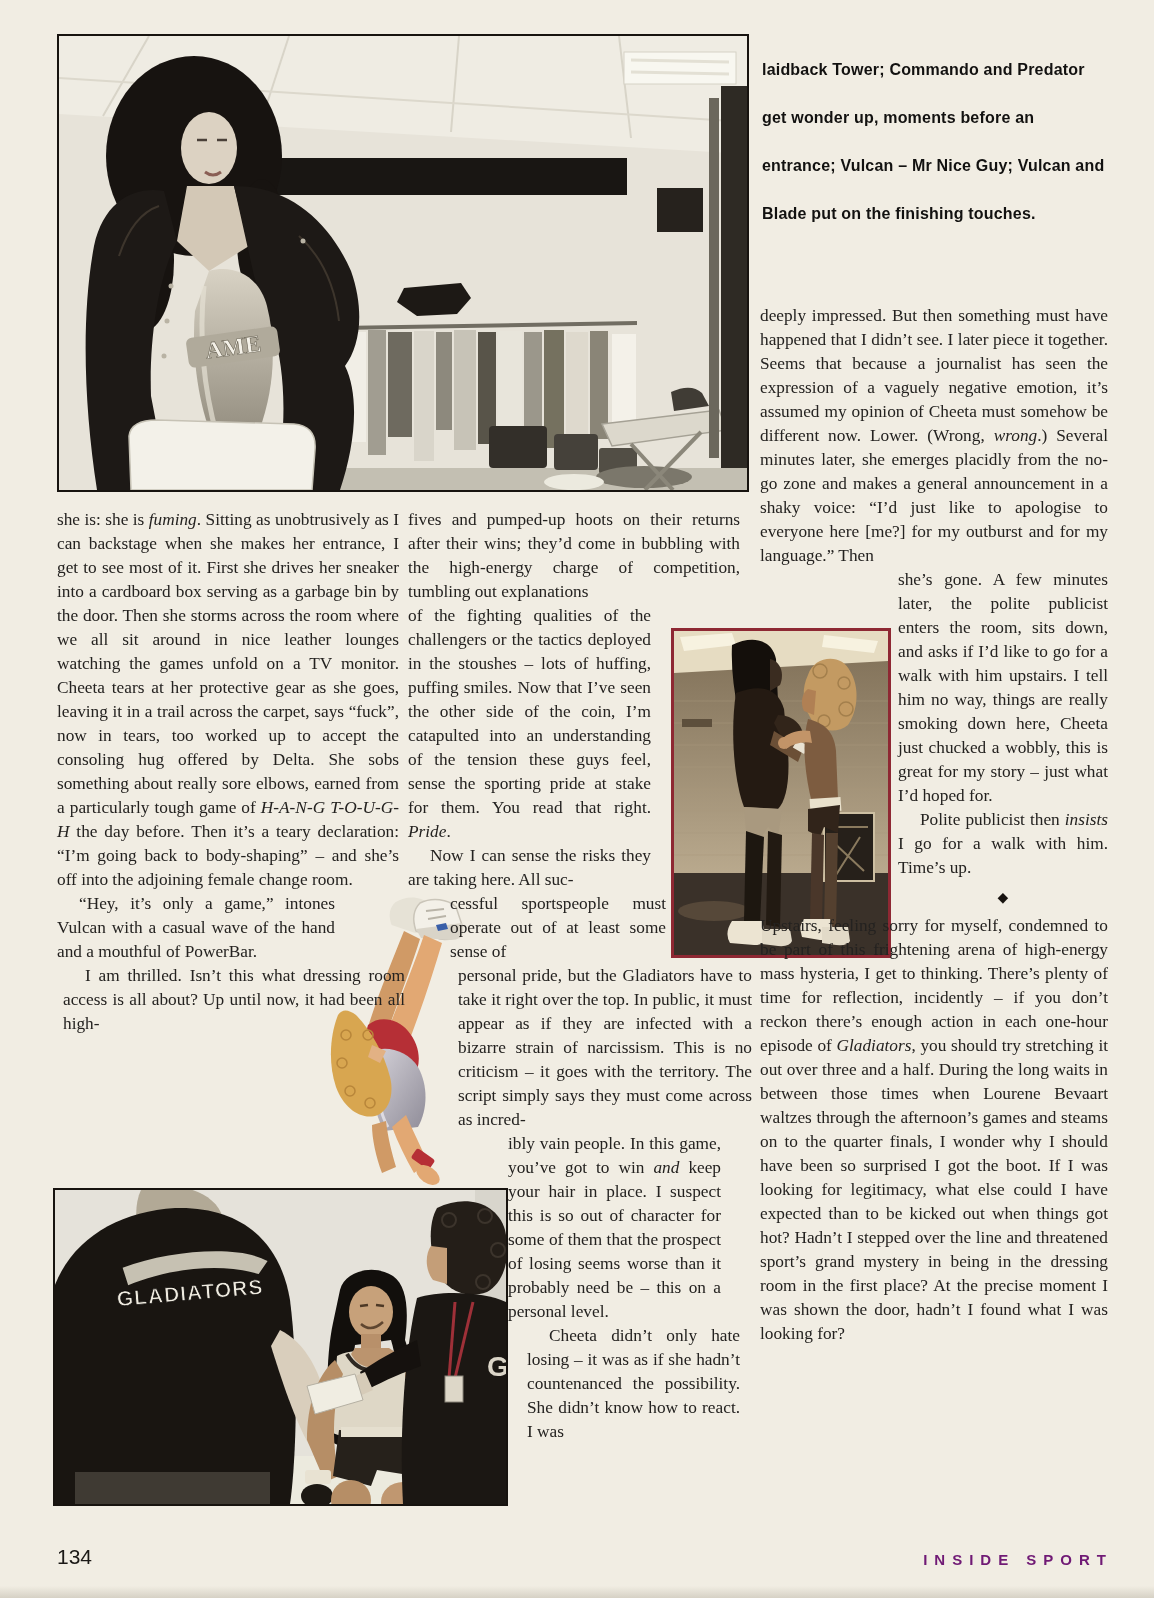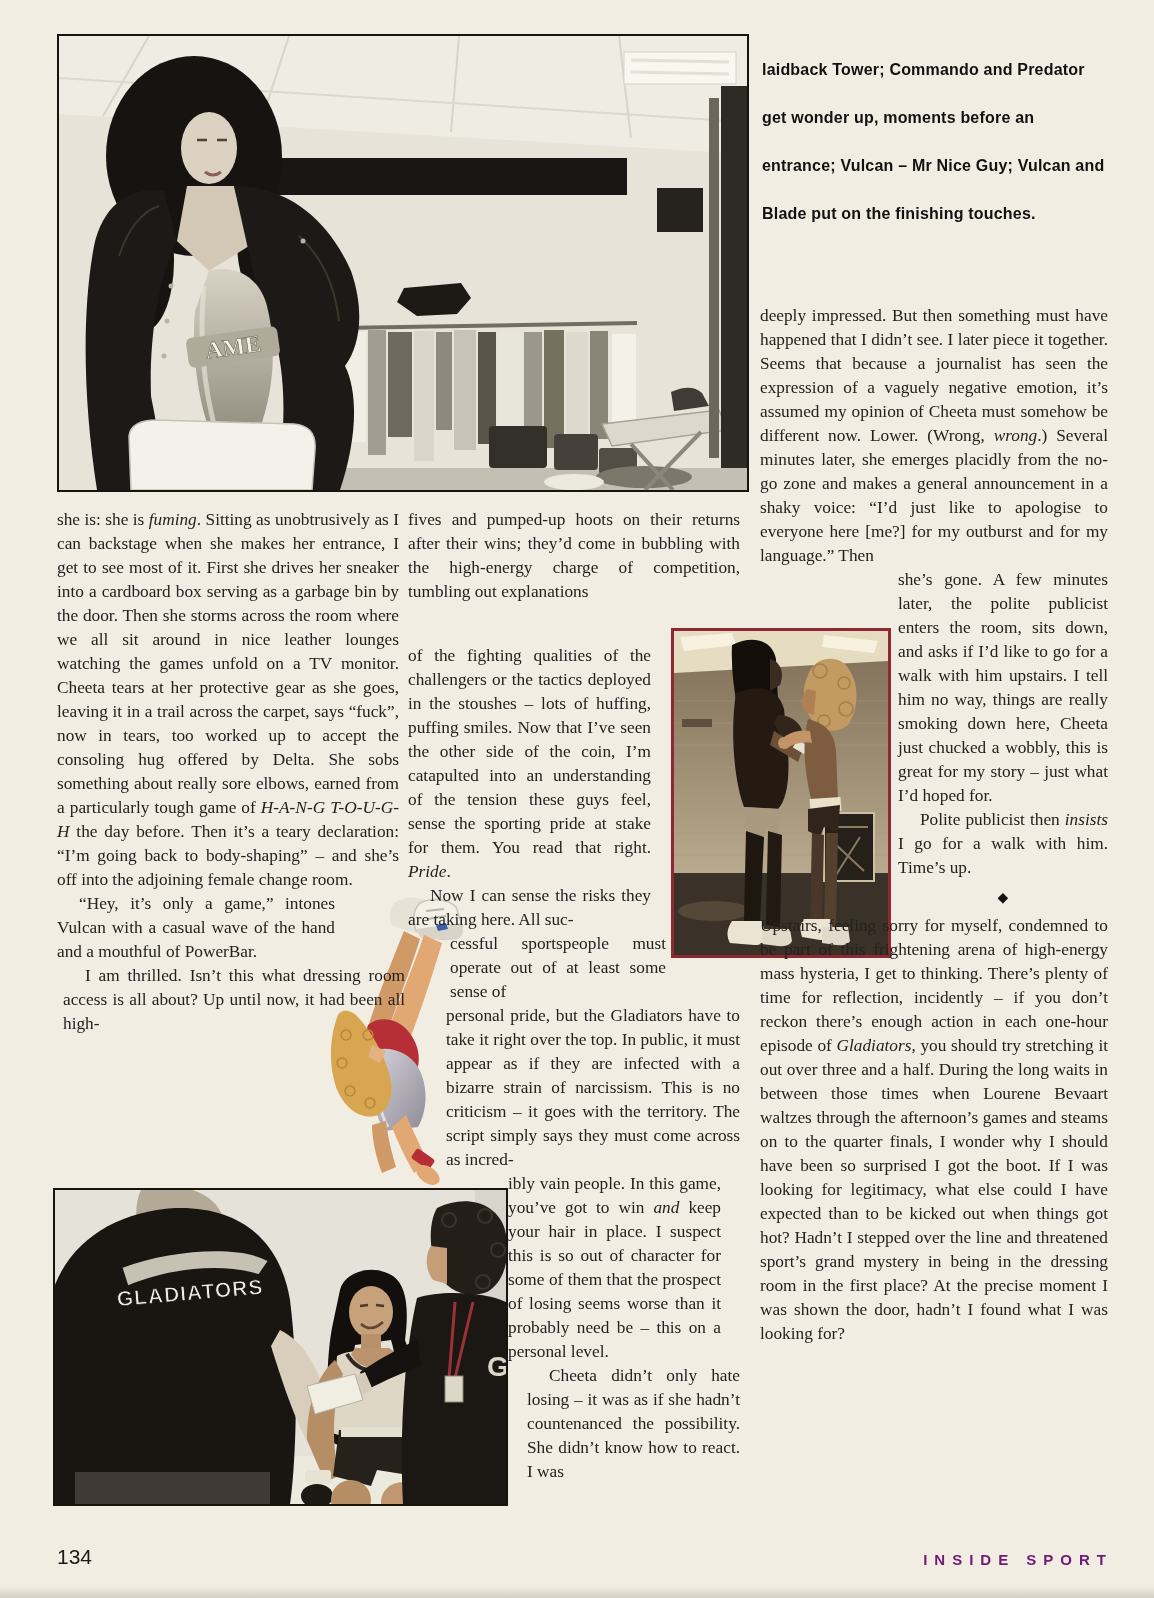--- a/index.html
+++ b/index.html
@@ -309,24 +309,24 @@
   </div>
 
   <div class="col" style="left:57px;top:508px;width:342px;">
     <p class="flush">she is: she is <i>fuming</i>. Sitting as unobtrusively as I can backstage when she makes her entrance, I get to see most of it. First she drives her sneaker into a cardboard box serving as a garbage bin by the door. Then she storms across the room where we all sit around in nice leather lounges watching the games unfold on a TV monitor. Cheeta tears at her protective gear as she goes, leaving it in a trail across the carpet, says “fuck”, now in tears, too worked up to accept the consoling hug offered by Delta. She sobs something about really sore elbows, earned from a particularly tough game of <i>H-A-N-G T-O-U-G-H</i> the day before. Then it’s a teary declaration: “I’m going back to body-shaping” – and she’s off into the adjoining female change room.</p>
     <p style="width:278px;">“Hey, it’s only a game,” intones Vulcan with a casual wave of the hand and a mouthful of PowerBar.</p>
     <p style="width:342px;margin-left:6px;">I am thrilled. Isn’t this what dressing room access is all about? Up until now, it had been all high-</p>
   </div>
 
   <div class="col" style="left:408px;top:508px;width:332px;">
     <div class="flow">fives and pumped-up hoots on their returns after their wins; they’d come in bubbling with the high-energy charge of competition, tumbling out explanations</div>
-    <div class="flow" style="width:243px;margin-top:40px;">of the fighting qualities of the challengers or the tactics deployed in the stoushes – lots of huffing, puffing smiles. Now that I’ve seen the other side of the coin, I’m catapulted into an understanding of the tension these guys feel, sense the sporting pride at stake for them. You read that right. <i>Pride</i>.</div>
+    <div class="flow" style="width:243px;">of the fighting qualities of the challengers or the tactics deployed in the stoushes – lots of huffing, puffing smiles. Now that I’ve seen the other side of the coin, I’m catapulted into an understanding of the tension these guys feel, sense the sporting pride at stake for them. You read that right. <i>Pride</i>.</div>
     <p style="width:243px;">Now I can sense the risks they are taking here. All suc-</p>
     <div class="flow" style="margin-left:42px;width:216px;">cessful sportspeople must operate out of at least some sense of</div>
-    <div class="flow" style="margin-left:38px;width:294px;">personal pride, but the Gladiators have to take it right over the top. In public, it must appear as if they are infected with a bizarre strain of narcissism. This is no criticism – it goes with the territory. The script simply says they must come across as incred-</div>
+    <div class="flow" style="margin-left:50px;width:294px;">personal pride, but the Gladiators have to take it right over the top. In public, it must appear as if they are infected with a bizarre strain of narcissism. This is no criticism – it goes with the territory. The script simply says they must come across as incred-</div>
     <div class="flow" style="margin-left:100px;width:213px;">ibly vain people. In this game, you’ve got to win <i>and</i> keep your hair in place. I suspect this is so out of character for some of them that the prospect of losing seems worse than it probably need be – this on a personal level.</div>
     <p style="margin-left:119px;width:213px;">Cheeta didn’t only hate losing – it was as if she hadn’t countenanced the possibility. She didn’t know how to react. I was</p>
   </div>
 
   <div class="col" style="left:760px;top:304px;width:348px;">
     <div class="flow">deeply impressed. But then something must have happened that I didn’t see. I later piece it together. Seems that because a journalist has seen the expression of a vaguely negative emotion, it’s assumed my opinion of Cheeta must somehow be different now. Lower. (Wrong, <i>wrong</i>.) Several minutes later, she emerges placidly from the no-go zone and makes a general announcement in a shaky voice: “I’d just like to apologise to everyone here [me?] for my outburst and for my language.” Then</div>
     <div class="flow" style="margin-left:138px;width:210px;">she’s gone. A few minutes later, the polite publicist enters the room, sits down, and asks if I’d like to go for a walk with him upstairs. I tell him no way, things are really smoking down here, Cheeta just chucked a wobbly, this is great for my story – just what I’d hoped for.</div>
     <p style="margin-left:138px;width:210px;">Polite publicist then <i>insists</i> I go for a walk with him. Time’s up.</p>
     <div class="divider" style="margin-left:138px;width:210px;">◆</div>
     <div class="flow">Upstairs, feeling sorry for myself, condemned to be part of this frightening arena of high-energy mass hysteria, I get to thinking. There’s plenty of time for reflection, incidently – if you don’t reckon there’s enough action in each one-hour episode of <i>Gladiators</i>, you should try stretching it out over three and a half. During the long waits in between those times when Lourene Bevaart waltzes through the afternoon’s games and steams on to the quarter finals, I wonder why I should have been so surprised I got the boot. If I was looking for legitimacy, what else could I have expected than to be kicked out when things got hot? Hadn’t I stepped over the line and threatened sport’s grand mystery in being in the dressing room in the first place? At the precise moment I was shown the door, hadn’t I found what I was looking for?</div>

